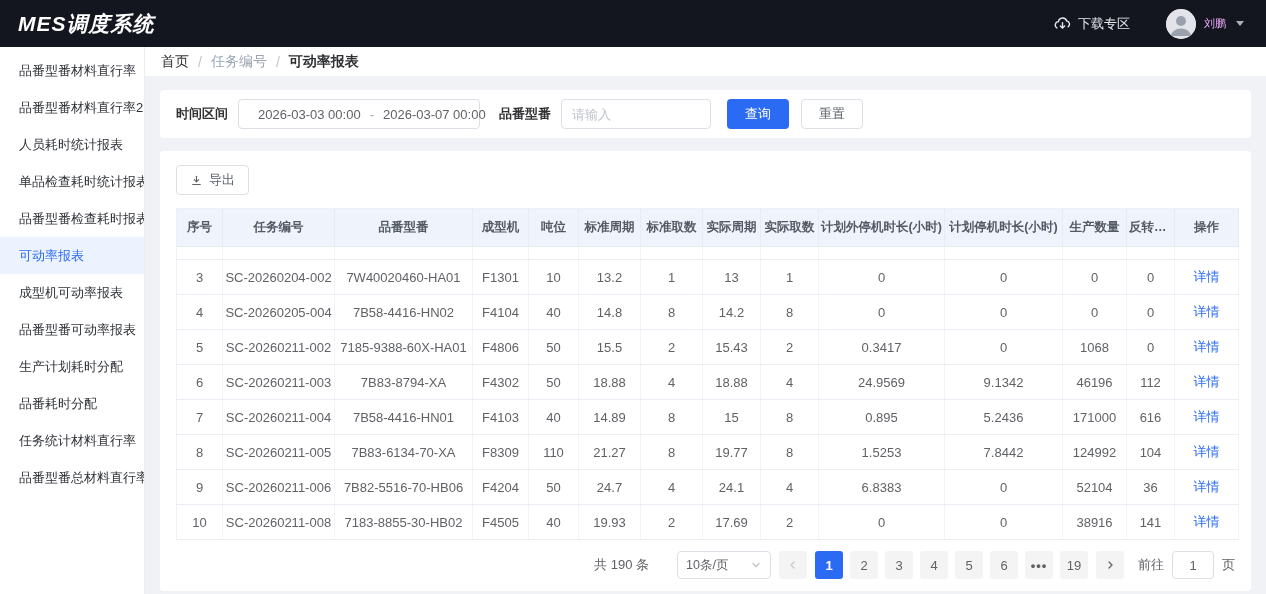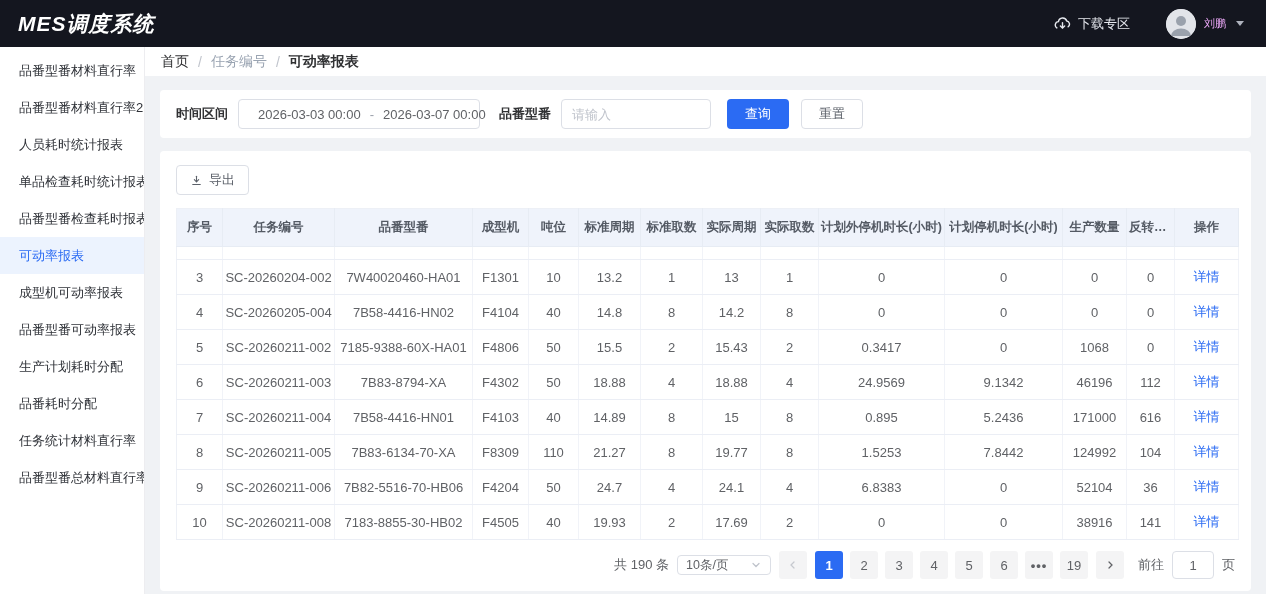--- a/index.html
+++ b/index.html
@@ -49,21 +49,21 @@
 
   .data-table { width:100%; border-collapse:collapse; table-layout:fixed; margin-top:13px; border:1px solid #edf0f6; }
   .data-table th { background:var(--table-header-bg,#eff3fb); color:#545a64; font-size:12.5px; font-weight:bold; height:38px; text-align:center; border-right:1px solid #e7ecf4; border-bottom:1px solid #e7ecf4; white-space:nowrap; overflow:hidden; text-overflow:ellipsis; padding:0 2px; }
   .data-table td { height:35px; text-align:center; color:#606266; font-size:13px; border-right:1px solid #f1f3f8; border-bottom:1px solid #ebeef5; white-space:nowrap; overflow:hidden; padding:0 2px; }
   .data-table tr.partial td { height:13px; }
   .data-table .col-action { border-left:1px solid #e2e7f0; }
   .link { color:var(--primary,#2b6bf3); cursor:pointer; }
 
   
   .pagination { display:flex; align-items:center; justify-content:flex-end; gap:8px; margin-top:11px; font-size:13px; color:#606266; }
-  .page-size { display:flex; align-items:center; justify-content:space-between; border:1px solid #dcdfe6; border-radius:4px; height:20px; width:94px; padding:0 8px; font-size:12.5px; color:#606266; cursor:pointer; margin-left:0; }
+  .page-size { display:flex; align-items:center; justify-content:space-between; border:1px solid #dcdfe6; border-radius:4px; height:28px; width:94px; padding:0 8px; font-size:12.5px; color:#606266; cursor:pointer; margin-left:20px; }
   .nav-btn, .page-btn { min-width:28px; height:28px; border:none; background:#f4f4f5; border-radius:3px; color:#606266; font-size:13px; display:flex; align-items:center; justify-content:center; cursor:pointer; font-family:inherit; }
   .nav-btn.disabled { color:#c6c9cf; cursor:default; }
   .page-btn.active { background:var(--primary,#2b6bf3); color:#fff; font-weight:bold; }
   .page-btn.more { letter-spacing:1px; font-weight:bold; }
   .pages { display:flex; gap:7px; }
   .goto-label { margin-left:6px; }
   .goto-input { width:42px; height:28px; border:1px solid #dcdfe6; border-radius:4px; text-align:center; font-size:13px; color:#606266; font-family:inherit; outline:none; }
 </style>
 </head>
 <body>

